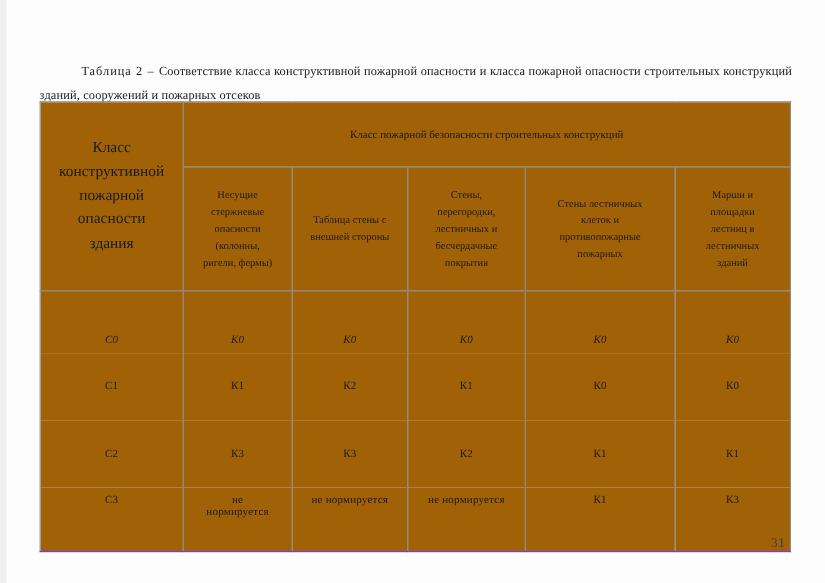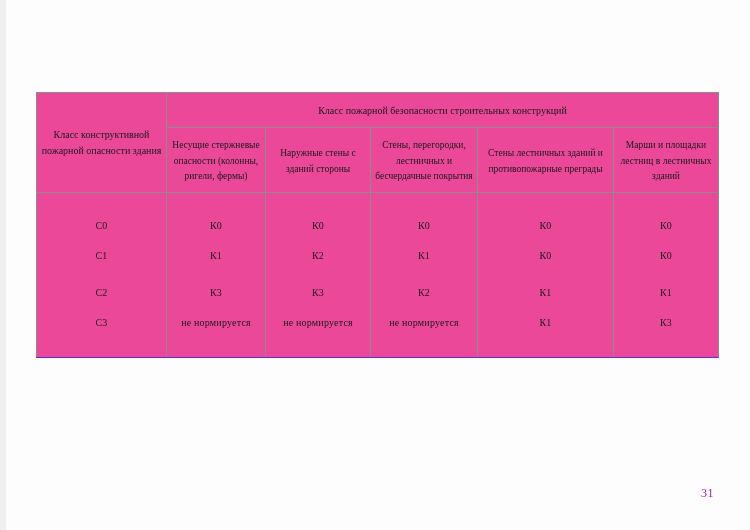--- a/index.html
+++ b/index.html
@@ -74,33 +74,33 @@
   table.t2 col.c0 { width: 130px; }
   table.t2 col.c1 { width: 99px; }
   table.t2 col.c2 { width: 105px; }
   table.t2 col.c3 { width: 107px; }
   table.t2 col.c4 { width: 136px; }
   table.t2 col.c5 { width: 105px; }
 
   table.t2 th,
   table.t2 td {
     border: 1px solid #8c8c8c;
-    padding: 4px;
+    padding: 16px;
     text-align: center;
     vertical-align: middle;
     font-weight: normal;
-    background: #ec4899;
+    background: #a16207;
   }
 
   
   th.h-rowspan {
     height: 38px;
     padding: 3px 6px;
     line-height: 1.55;
-    font-size: 10px;
+    font-size: 14px;
   }
   th.h-group {
     height: 26px;
     line-height: 1.5;
     font-size: 10px;
   }
   th.h-sub {
     height: 56px;
     padding: 4px 7px;
     line-height: 1.62;
@@ -116,39 +116,42 @@
   table.t2 td.cell {
     height: 29px;
     border-top: 0;
     border-bottom: 0;
     font-size: 10px;
     letter-spacing: 0.2px;
   }
   table.t2 tr.row-first td.cell { border-top: 1px solid #8c8c8c; }
   table.t2 tr.row-last  td.cell { border-bottom: 1px solid #6d28d9; }
   table.t2 tr.row-last  td.cell { height: 36px; vertical-align: top; padding-top: 6px; }
-  table.t2 tr.row-first td.cell { height: 34px; vertical-align: bottom; padding-bottom: 6px; }
+  table.t2 tr.row-first td.cell { height: 34px; vertical-align: bottom; padding-bottom: 6px; font-style: italic; }
 
   
   .page-number {
     position: absolute;
     right: 36px;
     top: 486px;
     font-size: 12px;
-    color: #a21caf;
+    color: #404040;
     letter-spacing: 0.5px;
   }
 </style>
 </head>
 <body>
 
 <div class="page-edge-left"></div>
 
 <div class="page">
 
+  <p class="caption">
+    <span class="lead">Таблица 2 – </span><span class="rest">Соответствие класса конструктивной пожарной опасности и класса пожарной опасности строительных конструкций зданий, сооружений и пожарных отсеков</span>
+  </p>
 
   <div class="tbl-wrap">
     <table class="t2">
       <colgroup>
         <col class="c0">
           <col class="c1">
           <col class="c2">
           <col class="c3">
           <col class="c4">
           <col class="c5">
@@ -156,27 +159,27 @@
       <thead>
         <tr>
           <th class="h-rowspan" rowspan="2">Класс конструктивной пожарной опасности здания</th>
           <th class="h-group" colspan="5">Класс пожарной безопасности строительных конструкций</th>
         </tr>
         <tr>
           <th class="h-sub">
             <span class="inner">Несущие стержневые опасности (колонны, ригели, фермы)</span>
           </th>
           <th class="h-sub">
-            <span class="inner">Наружные стены с зданий стороны</span>
+            <span class="inner">Таблица стены с внешней стороны</span>
           </th>
           <th class="h-sub">
             <span class="inner">Стены, перегородки, лестничных и бесчердачные покрытия</span>
           </th>
           <th class="h-sub">
-            <span class="inner">Стены лестничных зданий и противопожарные преграды</span>
+            <span class="inner">Стены лестничных клеток и противопожарные пожарных</span>
           </th>
           <th class="h-sub">
             <span class="inner">Марши и площадки лестниц в лестничных зданий</span>
           </th>
         </tr>
       </thead>
       <tbody>
         <tr class="row-first">
           <td class="cell">С0</td>
           <td class="cell">К0</td>

